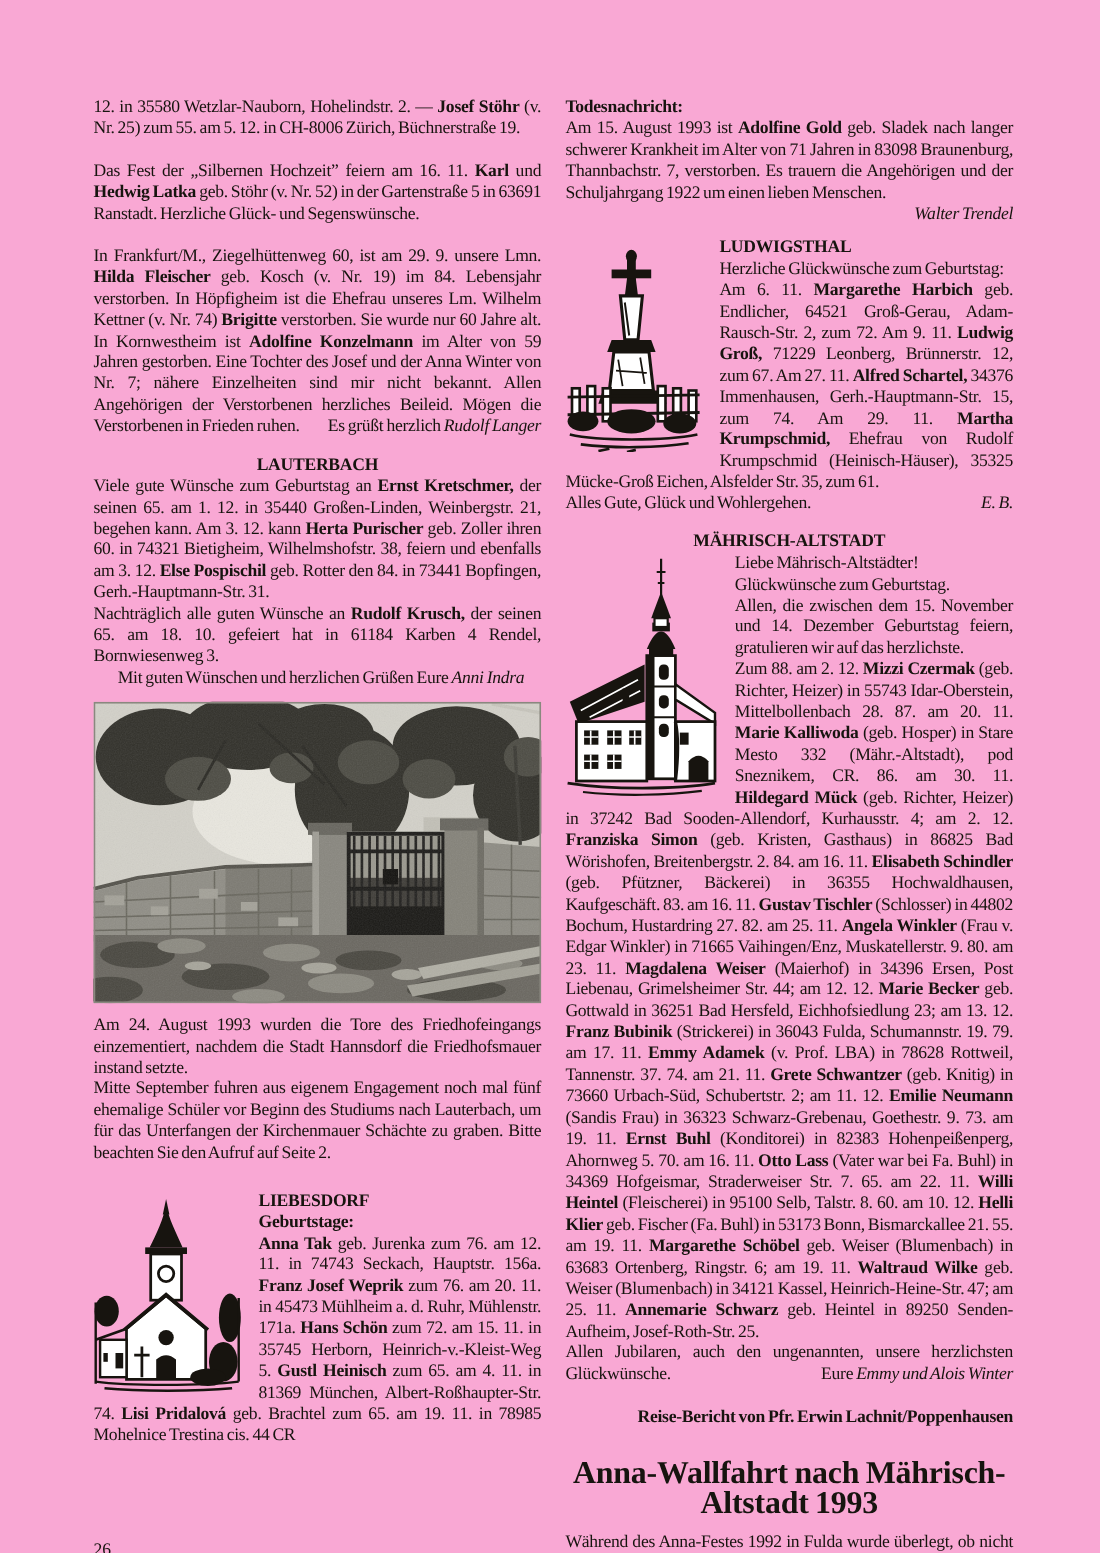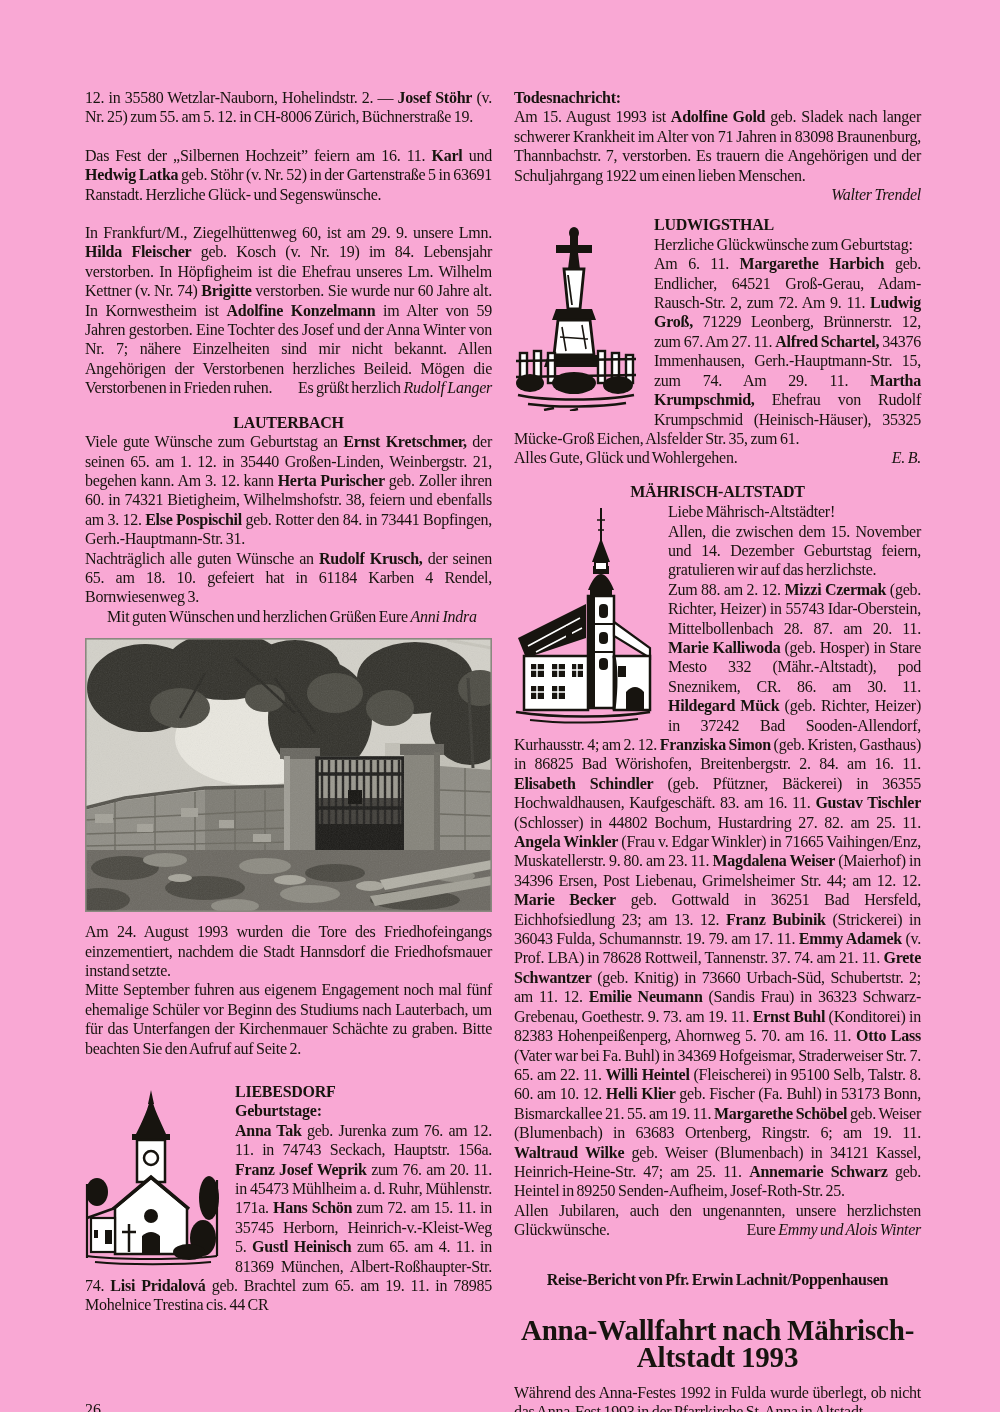--- a/index.html
+++ b/index.html
@@ -26,21 +26,21 @@
   .h-center{text-align:center;font-weight:bold;margin-top:15px;}
   .h-left{font-weight:bold;text-align:left;}
   .sig-right{text-align:right;font-style:italic;}
   .fr{float:right;white-space:nowrap;padding-left:14px;}
   .row{display:flex;justify-content:space-between;clear:both;}
   .indent{text-indent:22px;}
   .photo{display:block;width:407px;height:274px;margin:12px 0 10px 0;}
   .float-img{float:left;}
   .clearfix::after{content:"";display:block;clear:both;}
   #page-number{position:absolute;left:85px;top:1401px;font-size:16px;}
-  .kicker{font-weight:bold;margin-top:30px;text-align:center;}
+  .kicker{font-weight:bold;margin-top:20px;text-align:right;}
   .big-title{font-weight:bold;font-size:29px;line-height:27px;text-align:center;margin-top:28px;letter-spacing:-0.2px;}
 </style>
 </head>
 <body>
 
 <div class="page">
 
   <div class="col" id="col-left">
 
     <p><span>12. in 35580 Wetzlar-Nauborn, Hohelindstr. 2. — </span><span class="b">Josef Stöhr</span><span> (v. Nr. 25) zum 55. am 5. 12. in CH-8006 Zürich, Büchnerstraße 19.</span></p>
@@ -284,20 +284,21 @@
 
         <polygon points="100,116 136,142 136,152 100,130" fill="#fff" stroke="#17140f" stroke-width="2.2"></polygon>
         <rect x="100" y="150" width="36" height="54" fill="#fff" stroke="#17140f" stroke-width="2.5"></rect>
         <path d="M112,204 L112,186 Q121,176 130,186 L130,204 Z" fill="#17140f"></path>
         <rect x="104" y="160" width="8" height="11" fill="#17140f"></rect>
         <path d="M100,150 Q104,170 100,204" stroke="#17140f" stroke-width="3" fill="none"></path>
         <path d="M2,206 C40,212 100,212 136,206" stroke="#17140f" stroke-width="2.6" fill="none"></path>
         <path d="M16,214 C50,218 92,217 124,213" stroke="#17140f" stroke-width="2" fill="none"></path>
       </svg>
       <p><span>Liebe Mährisch-Altstädter!</span></p>
+      <p><span>Glückwünsche zum Geburtstag.</span></p>
       <p><span>Allen, die zwischen dem 15. November und 14. Dezember Geburtstag feiern, gratulieren wir auf das herzlichste.</span></p>
       <p><span>Zum 88. am 2. 12. </span><span class="b">Mizzi Czermak</span><span> (geb. Richter, Heizer) in 55743 Idar-Oberstein, Mittelbollenbach 28. 87. am 20. 11. </span><span class="b">Marie Kalliwoda</span><span> (geb. Hosper) in Stare Mesto 332 (Mähr.-Altstadt), pod Sneznikem, CR. 86. am 30. 11. </span><span class="b">Hildegard Mück</span><span> (geb. Richter, Heizer) in 37242 Bad Sooden-Allendorf, Kurhausstr. 4; am 2. 12. </span><span class="b">Franziska Simon</span><span> (geb. Kristen, Gasthaus) in 86825 Bad Wörishofen, Breitenbergstr. 2. 84. am 16. 11. </span><span class="b">Elisabeth Schindler</span><span> (geb. Pfützner, Bäckerei) in 36355 Hochwaldhausen, Kaufgeschäft. 83. am 16. 11. </span><span class="b">Gustav Tischler</span><span> (Schlosser) in 44802 Bochum, Hustardring 27. 82. am 25. 11. </span><span class="b">Angela Winkler</span><span> (Frau v. Edgar Winkler) in 71665 Vaihingen/Enz, Muskatellerstr. 9. 80. am 23. 11. </span><span class="b">Magdalena Weiser</span><span> (Maierhof) in 34396 Ersen, Post Liebenau, Grimelsheimer Str. 44; am 12. 12. </span><span class="b">Marie Becker</span><span> geb. Gottwald in 36251 Bad Hersfeld, Eichhofsiedlung 23; am 13. 12. </span><span class="b">Franz Bubinik</span><span> (Strickerei) in 36043 Fulda, Schumannstr. 19. 79. am 17. 11. </span><span class="b">Emmy Adamek</span><span> (v. Prof. LBA) in 78628 Rottweil, Tannenstr. 37. 74. am 21. 11. </span><span class="b">Grete Schwantzer</span><span> (geb. Knitig) in 73660 Urbach-Süd, Schubertstr. 2; am 11. 12. </span><span class="b">Emilie Neumann</span><span> (Sandis Frau) in 36323 Schwarz-Grebenau, Goethestr. 9. 73. am 19. 11. </span><span class="b">Ernst Buhl</span><span> (Konditorei) in 82383 Hohenpeißenperg, Ahornweg 5. 70. am 16. 11. </span><span class="b">Otto Lass</span><span> (Vater war bei Fa. Buhl) in 34369 Hofgeismar, Straderweiser Str. 7. 65. am 22. 11. </span><span class="b">Willi Heintel</span><span> (Fleischerei) in 95100 Selb, Talstr. 8. 60. am 10. 12. </span><span class="b">Helli Klier</span><span> geb. Fischer (Fa. Buhl) in 53173 Bonn, Bismarckallee 21. 55. am 19. 11. </span><span class="b">Margarethe Schöbel</span><span> geb. Weiser (Blumenbach) in 63683 Ortenberg, Ringstr. 6; am 19. 11. </span><span class="b">Waltraud Wilke</span><span> geb. Weiser (Blumenbach) in 34121 Kassel, Heinrich-Heine-Str. 47; am 25. 11. </span><span class="b">Annemarie Schwarz</span><span> geb. Heintel in 89250 Senden-Aufheim, Josef-Roth-Str. 25.</span></p>
       <p style="clear:both;">
         <span>Allen Jubilaren, auch den ungenannten, unsere herzlichsten Glückwünsche.</span>
         <span class="fr"><span>Eure </span><span class="i">Emmy und Alois Winter</span></span>
       </p>
     </div>
 
     <p class="kicker">Reise-Bericht von Pfr. Erwin Lachnit/Poppenhausen</p>
     <p class="big-title">Anna-Wallfahrt nach Mährisch-Altstadt 1993</p>

